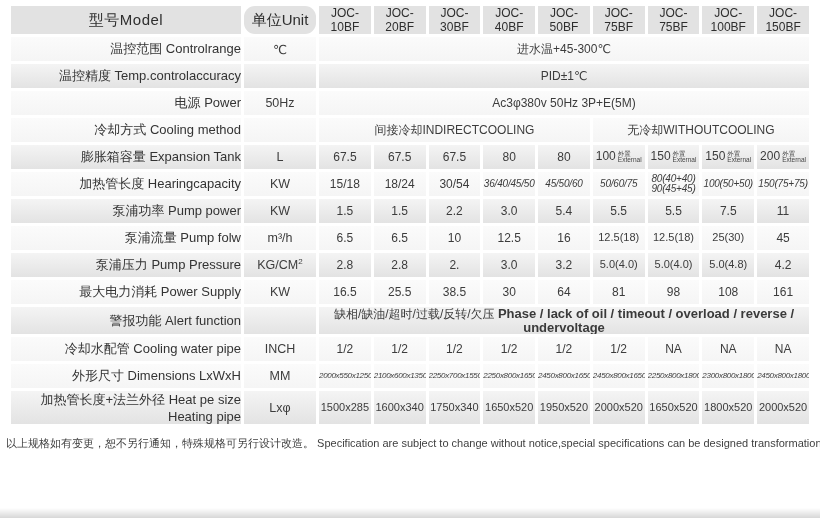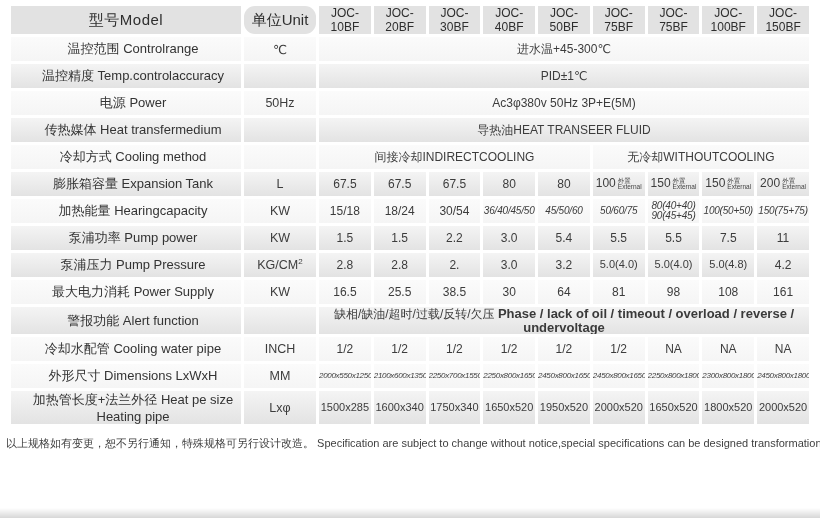--- a/index.html
+++ b/index.html
@@ -14,21 +14,21 @@
   td{height:24px;padding:0;text-align:center;vertical-align:middle;overflow:hidden;}
   
   tr.head td{height:25px;background:#e2e2e2;color:#2e2e2e;}
   td.h-model{font-size:15px;letter-spacing:.5px;}
   td.h-unit{font-size:15px;border-radius:11px;}
   td.h-m{background:#dddddd;font-size:12px;color:#333;margin-left:44px;}
   
   tr.w td{background:linear-gradient(180deg,#fbfbfb,#f5f5f5);}
   tr.g td{background:linear-gradient(180deg,#f4f4f4,#e3e3e3);}
   
-  td.lbl{text-align:center;padding-left:14px;font-size:13px;color:#333;}
+  td.lbl{text-align:right;padding-left:14px;font-size:13px;color:#333;}
   td.unit{font-size:12.5px;}
   td.val{font-size:12px;white-space:pre-line;line-height:1.05;}
   td.val.sm{font-size:10px;letter-spacing:-.2px;font-style:italic;}
   td.val.tiny{font-size:8px;letter-spacing:-.3px;font-style:italic;}
   td.val.mid{font-size:11px;}
   sup{font-size:8px;}
   .ext{display:inline-flex;flex-direction:column;align-items:flex-start;
        font-size:6.5px;line-height:6.5px;margin-left:2px;vertical-align:middle;color:#444;}
   .alert-small{font-size:13px;font-weight:bold;color:#3a3a3a;}
   .footer{margin:9px 6px 0 6px;font-size:11px;color:#3f3f3f;white-space:nowrap;}
@@ -76,46 +76,41 @@
   <tr class="g">
     <td class="lbl">温控精度 Temp.controlaccuracy</td>
     <td class="unit"></td>
     <td class="val" colspan="9">PID±1℃</td>
   </tr>
   <tr class="w">
     <td class="lbl">电源 Power</td>
     <td class="unit">50Hz</td>
     <td class="val" colspan="9">Ac3φ380v 50Hz 3P+E(5M)</td>
   </tr>
-  <tr class="g">
-    <td class="lbl">传热媒体 Heat transfermedium</td>
-    <td class="unit"></td>
-    <td class="val" colspan="9">导热油HEAT TRANSEER FLUID</td>
-  </tr>
   <tr class="w">
     <td class="lbl">冷却方式 Cooling method</td>
     <td class="unit"></td>
     <td class="val" colspan="5">间接冷却INDIRECTCOOLING</td>
     <td class="val" colspan="4">无冷却WITHOUTCOOLING</td>
   </tr>
   <tr class="g">
     <td class="lbl">膨胀箱容量 Expansion Tank</td>
     <td class="unit">L</td>
     <td class="val">67.5</td>
     <td class="val">67.5</td>
     <td class="val">67.5</td>
     <td class="val">80</td>
     <td class="val">80</td>
     <td class="val"><span>100</span><span class="ext"><span>外置</span><span>External</span></span></td>
     <td class="val"><span>150</span><span class="ext"><span>外置</span><span>External</span></span></td>
     <td class="val"><span>150</span><span class="ext"><span>外置</span><span>External</span></span></td>
     <td class="val"><span>200</span><span class="ext"><span>外置</span><span>External</span></span></td>
   </tr>
   <tr class="w">
-    <td class="lbl">加热能量 Hearingcapacity</td>
+    <td class="lbl">加热管长度 Hearingcapacity</td>
     <td class="unit">KW</td>
     <td class="val">15/18</td>
     <td class="val">18/24</td>
     <td class="val">30/54</td>
     <td class="val sm">36/40/45/50</td>
     <td class="val sm">45/50/60</td>
     <td class="val sm">50/60/75</td>
     <td class="val sm">80(40+40)
 90(45+45)</td>
     <td class="val sm">100(50+50)</td>
@@ -127,20 +122,33 @@
     <td class="val">1.5</td>
     <td class="val">1.5</td>
     <td class="val">2.2</td>
     <td class="val">3.0</td>
     <td class="val">5.4</td>
     <td class="val">5.5</td>
     <td class="val">5.5</td>
     <td class="val">7.5</td>
     <td class="val">11</td>
   </tr>
+  <tr class="w">
+    <td class="lbl">泵浦流量 Pump folw</td>
+    <td class="unit">m³/h</td>
+    <td class="val">6.5</td>
+    <td class="val">6.5</td>
+    <td class="val">10</td>
+    <td class="val">12.5</td>
+    <td class="val">16</td>
+    <td class="val mid">12.5(18)</td>
+    <td class="val mid">12.5(18)</td>
+    <td class="val mid">25(30)</td>
+    <td class="val">45</td>
+  </tr>
   <tr class="g">
     <td class="lbl">泵浦压力 Pump Pressure</td>
     <td class="unit"><span>KG/CM</span><sup>2</sup></td>
     <td class="val">2.8</td>
     <td class="val">2.8</td>
     <td class="val">2.</td>
     <td class="val">3.0</td>
     <td class="val">3.2</td>
     <td class="val mid">5.0(4.0)</td>
     <td class="val mid">5.0(4.0)</td>

